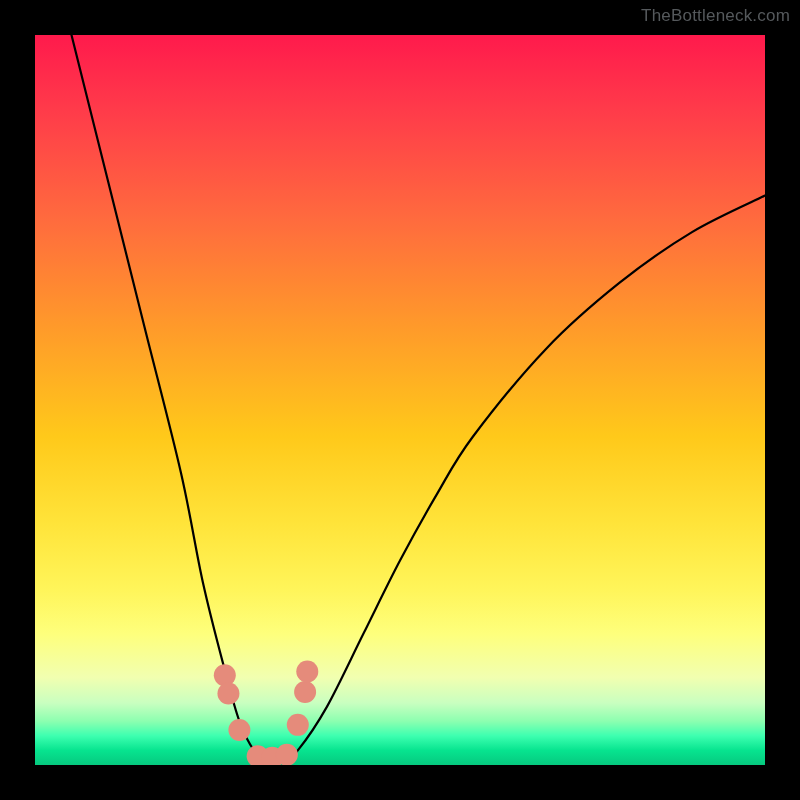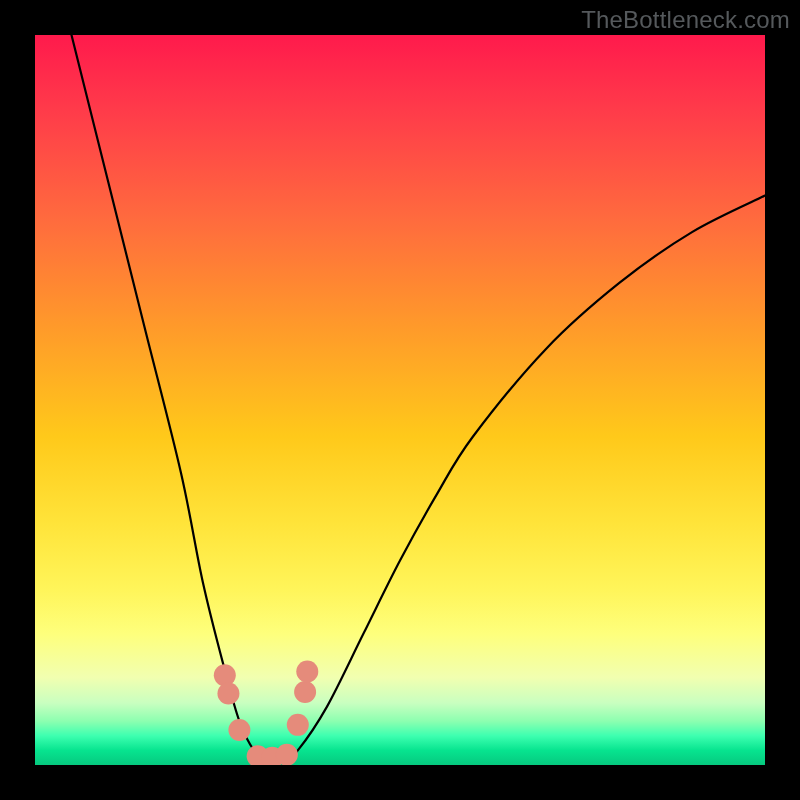--- a/index.html
+++ b/index.html
@@ -40,21 +40,21 @@
       #3dffb0 96%,
       #07e48f 98%,
       #06c97f 100%
     );
   }
   .watermark {
     position: absolute;
     top: 6px;
     right: 10px;
     color: #55595c;
-    font-size: 24px;
+    font-size: 17px;
     font-weight: 500;
     letter-spacing: 0.2px;
     pointer-events: none;
   }
   svg.curve {
     position: absolute;
     left: 0;
     top: 0;
     width: 730px;
     height: 730px;

